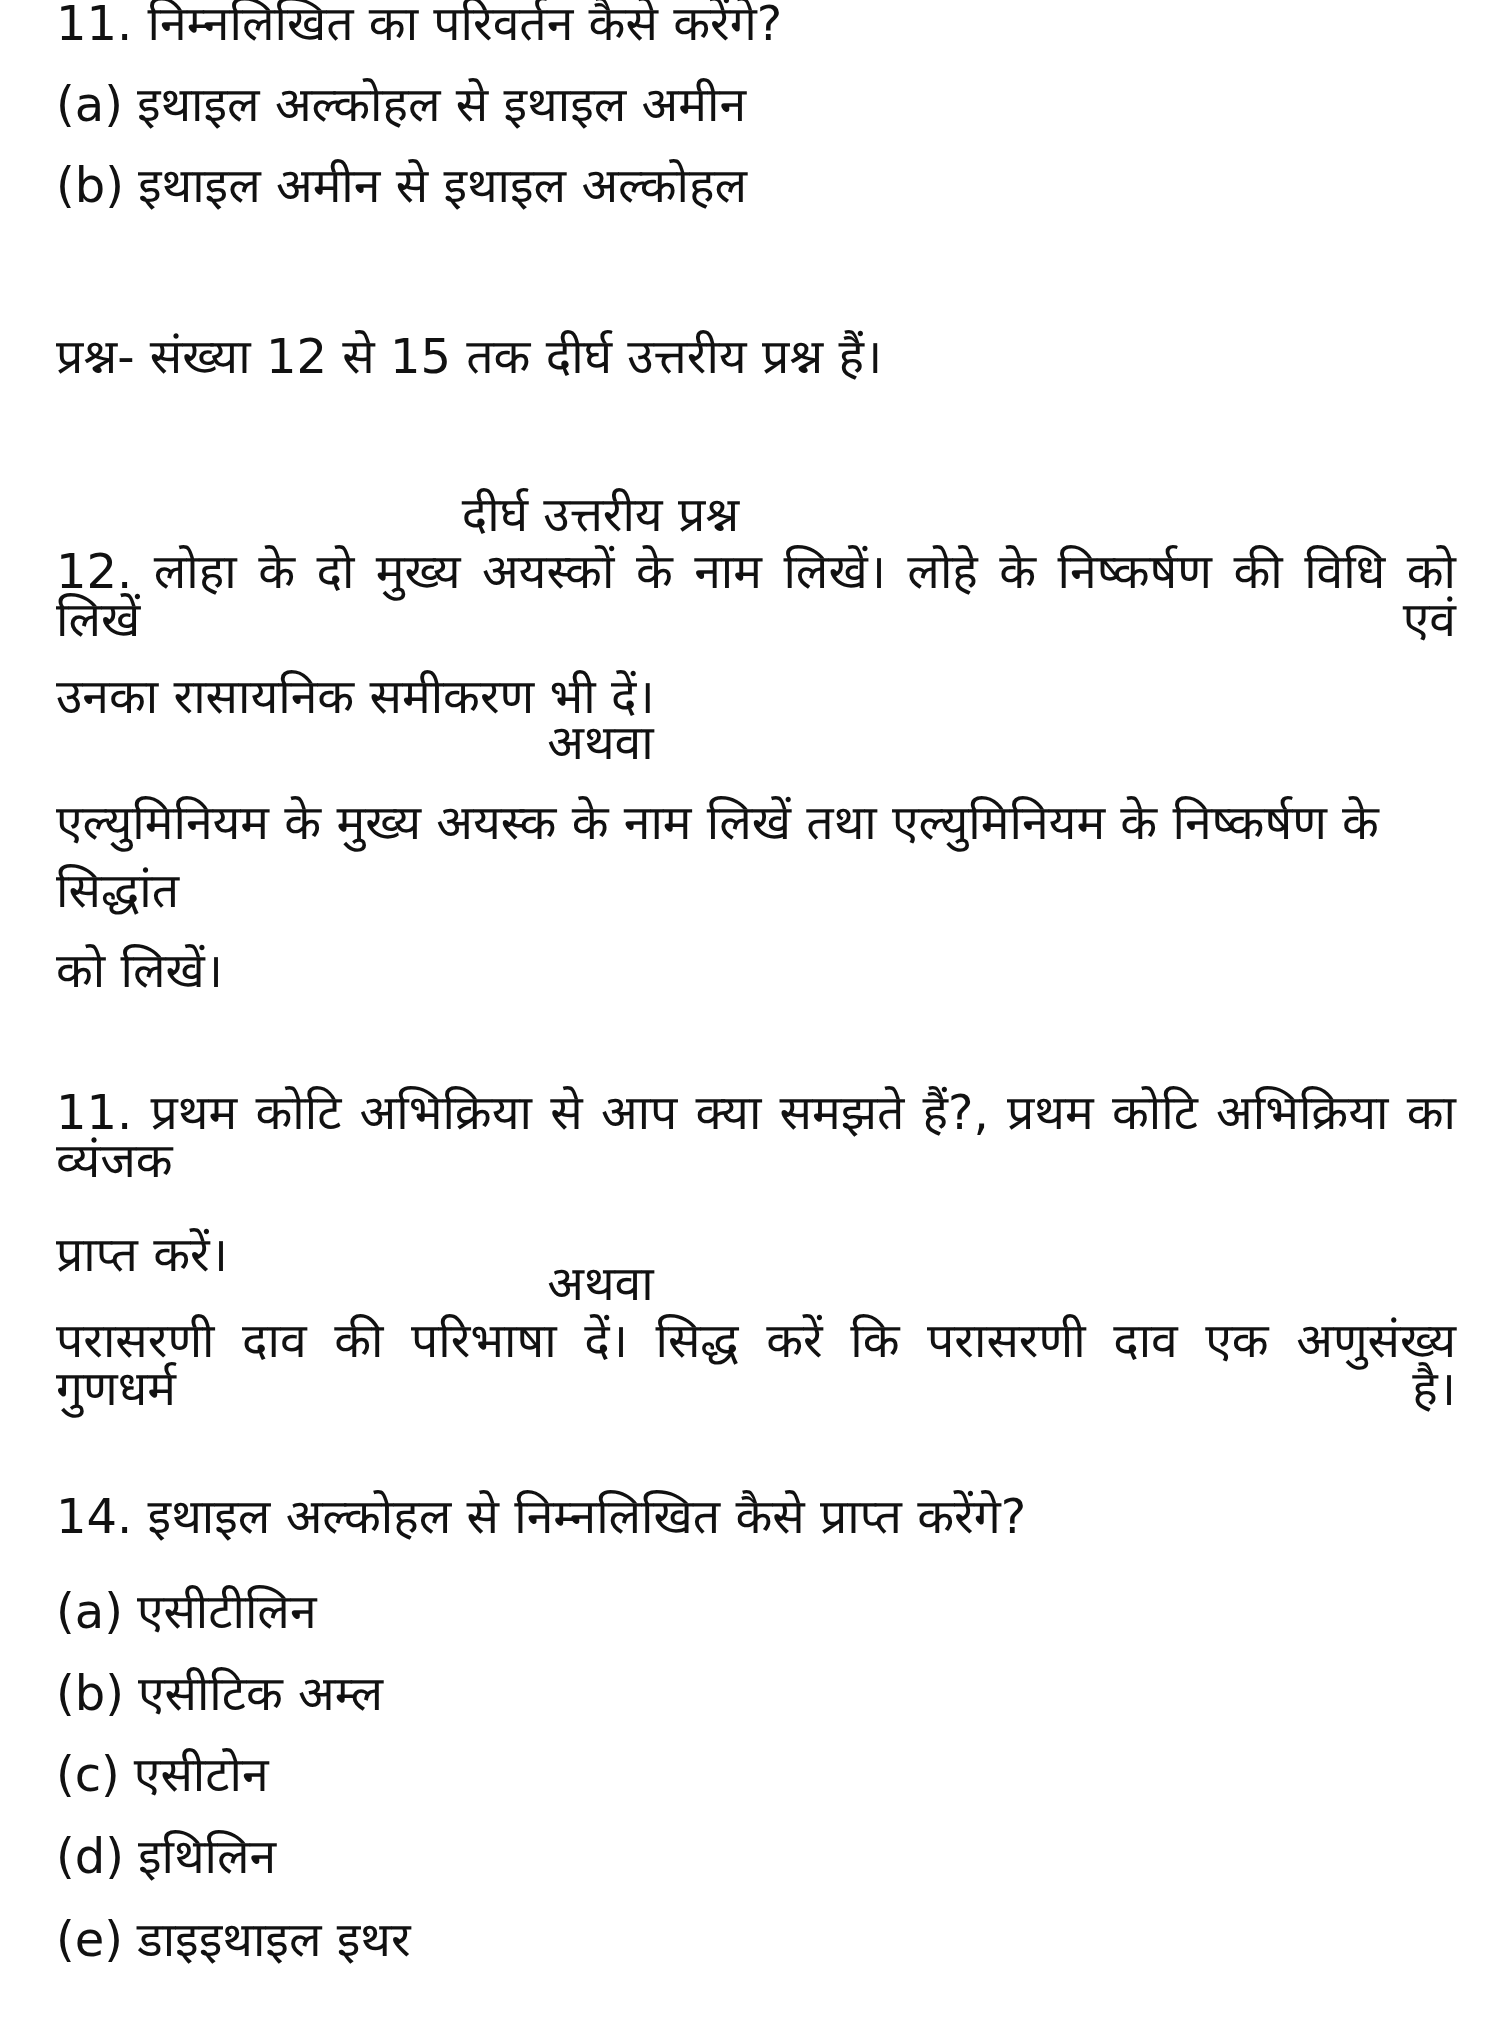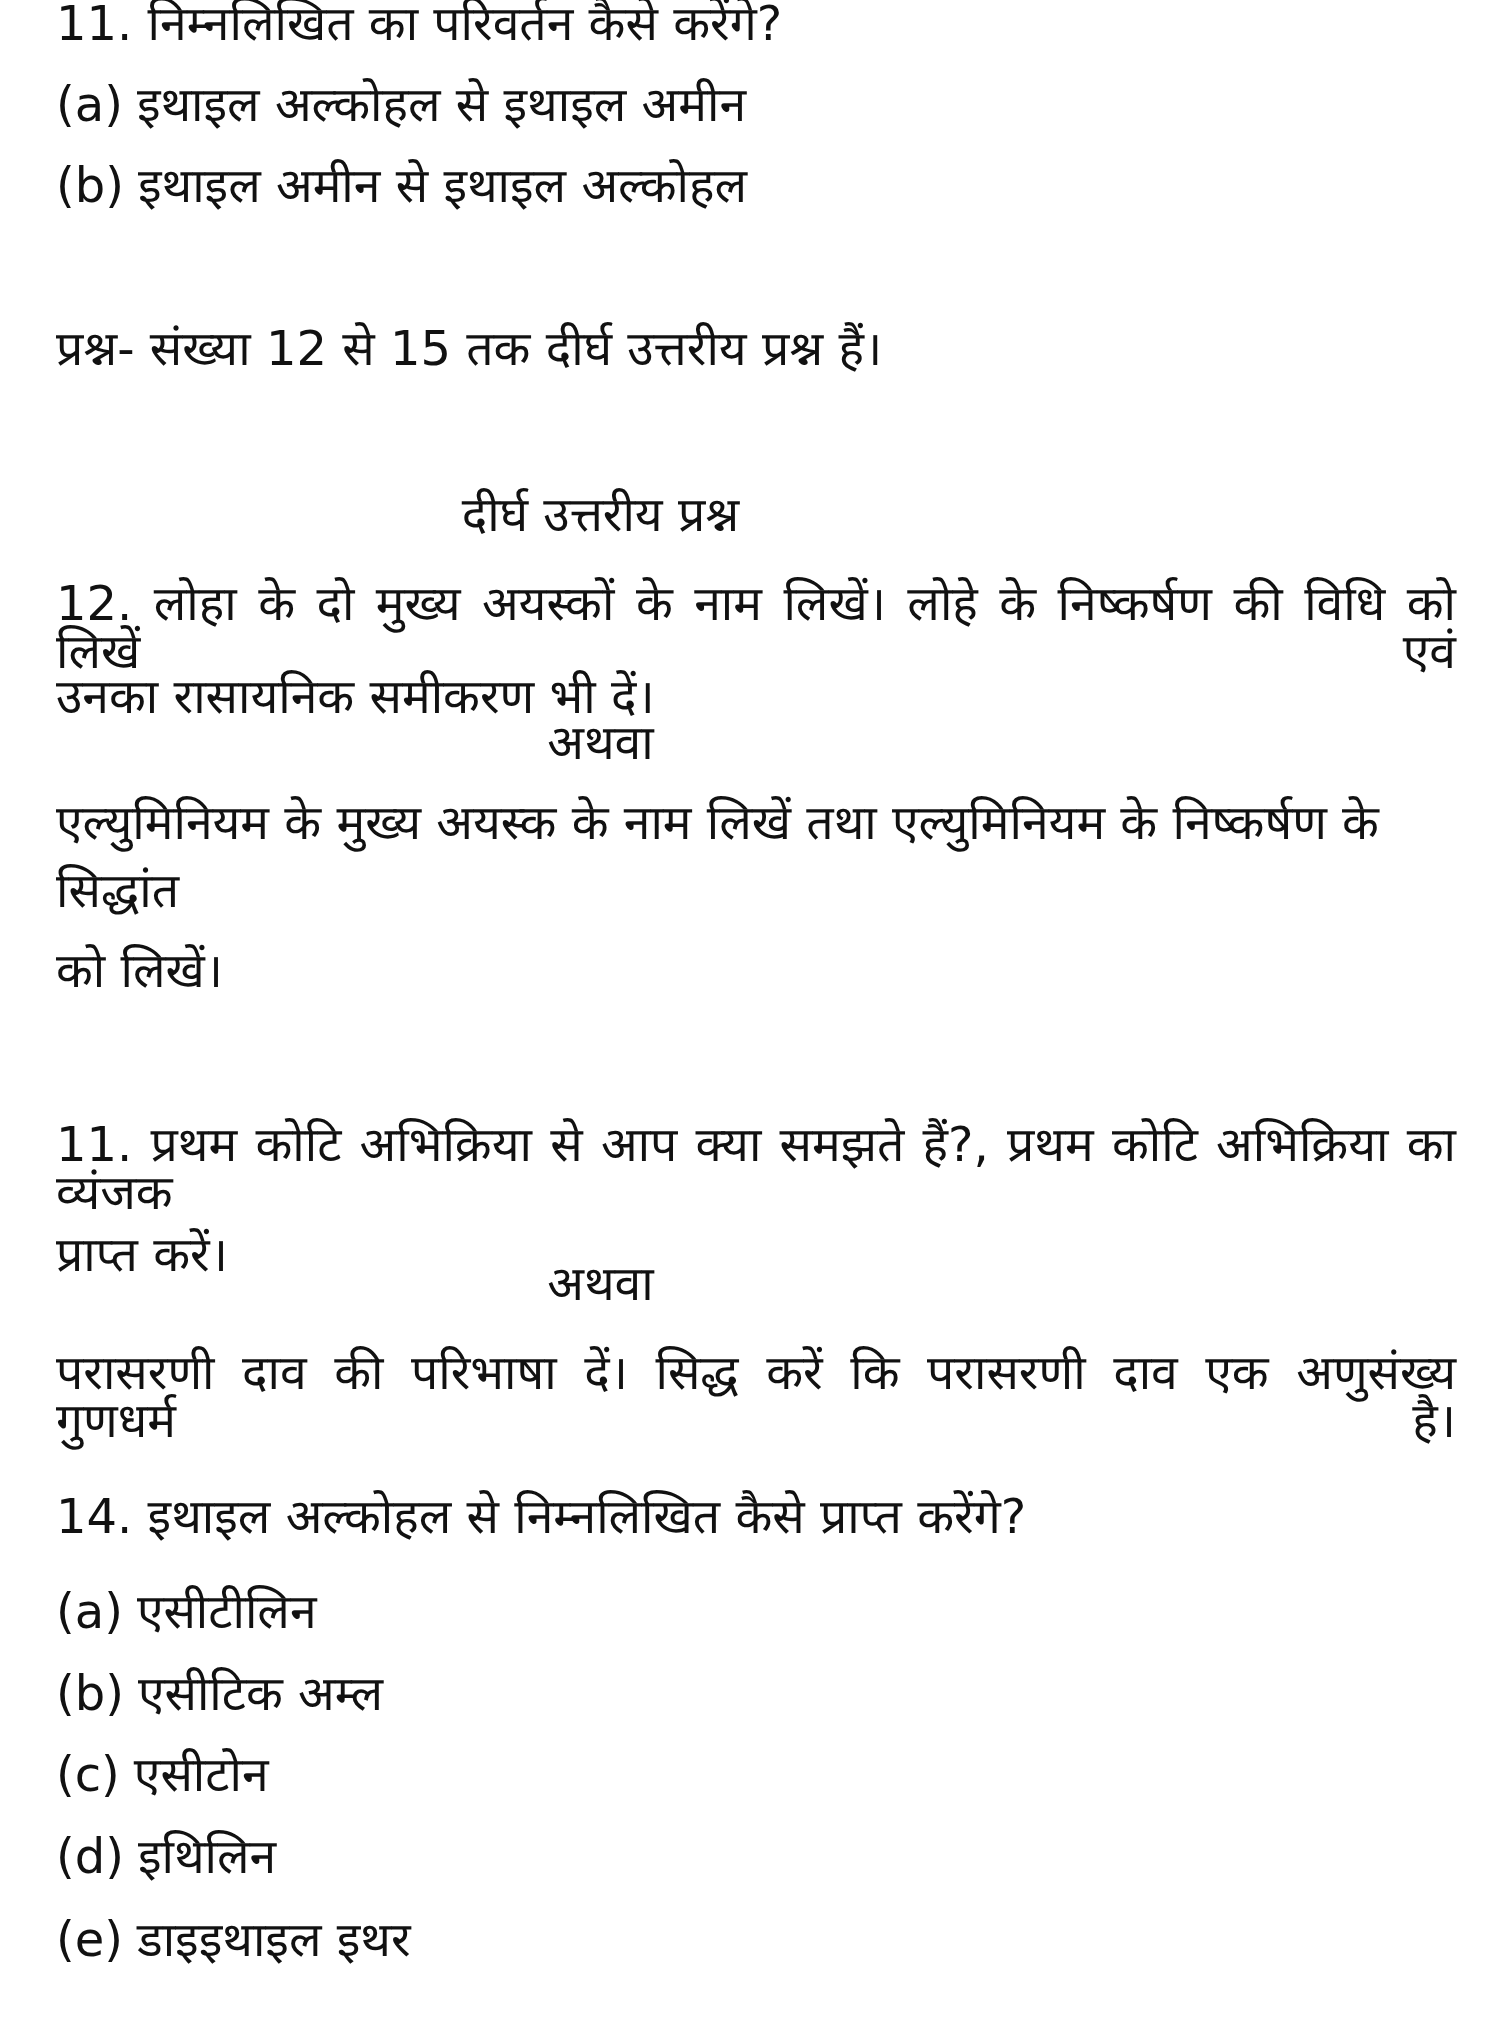--- a/index.html
+++ b/index.html
@@ -1,36 +1,36 @@
 <!DOCTYPE html>
 <html><head>
 <meta charset="utf-8">
 <style>
   html, body { margin: 0; padding: 0; background: #ffffff; }
   body { width: 1505px; height: 2034px; position: relative; overflow: hidden;
          font-family: "DejaVu Sans", "Liberation Sans", sans-serif; color: #111111; }
   .line { position: absolute; left: 56px; font-size: 48px; line-height: 48px; white-space: nowrap; transform: translateY(-50%); }
-  .just { width: 1400px; text-align: justify; text-align-last: justify; white-space: normal; margin-top: 32px; }
+  .just { width: 1400px; text-align: justify; text-align-last: justify; white-space: normal; }
   .center { left: 0; width: 1201px; text-align: center; }
   .label { margin-right: 14px; }
 </style>
 </head>
 <body>
 
 <div>
   <div class="line" style="top:23px">11. निम्नलिखित का परिवर्तन कैसे करेंगे?</div>
   <div class="line" style="top:104px">
     <span class="label">(a)</span><span>इथाइल अल्कोहल से इथाइल अमीन</span>
   </div>
   <div class="line" style="top:185px">
     <span class="label">(b)</span><span>इथाइल अमीन से इथाइल अल्कोहल</span>
   </div>
 </div>
 
-<div class="line" style="top:348px">प्रश्न- संख्या 12 से 15 तक दीर्घ उत्तरीय प्रश्न हैं।</div>
+<div class="line" style="top:356px">प्रश्न- संख्या 12 से 15 तक दीर्घ उत्तरीय प्रश्न हैं।</div>
 
 <div class="line center" style="top:514px">दीर्घ उत्तरीय प्रश्न</div>
 
 <div>
   <div class="line just" style="top:595px">12. लोहा के दो मुख्य अयस्कों के नाम लिखें। लोहे के निष्कर्षण की विधि को लिखें एवं</div>
   <div class="line" style="top:696px">उनका रासायनिक समीकरण भी दें।</div>
   <div class="line center" style="top:742px">अथवा</div>
   <div class="line" style="top:822px">एल्युमिनियम के मुख्य अयस्क के नाम लिखें तथा एल्युमिनियम के निष्कर्षण के</div>
   <div class="line" style="top:890px">सिद्धांत</div>
   <div class="line" style="top:970px">को लिखें।</div>

